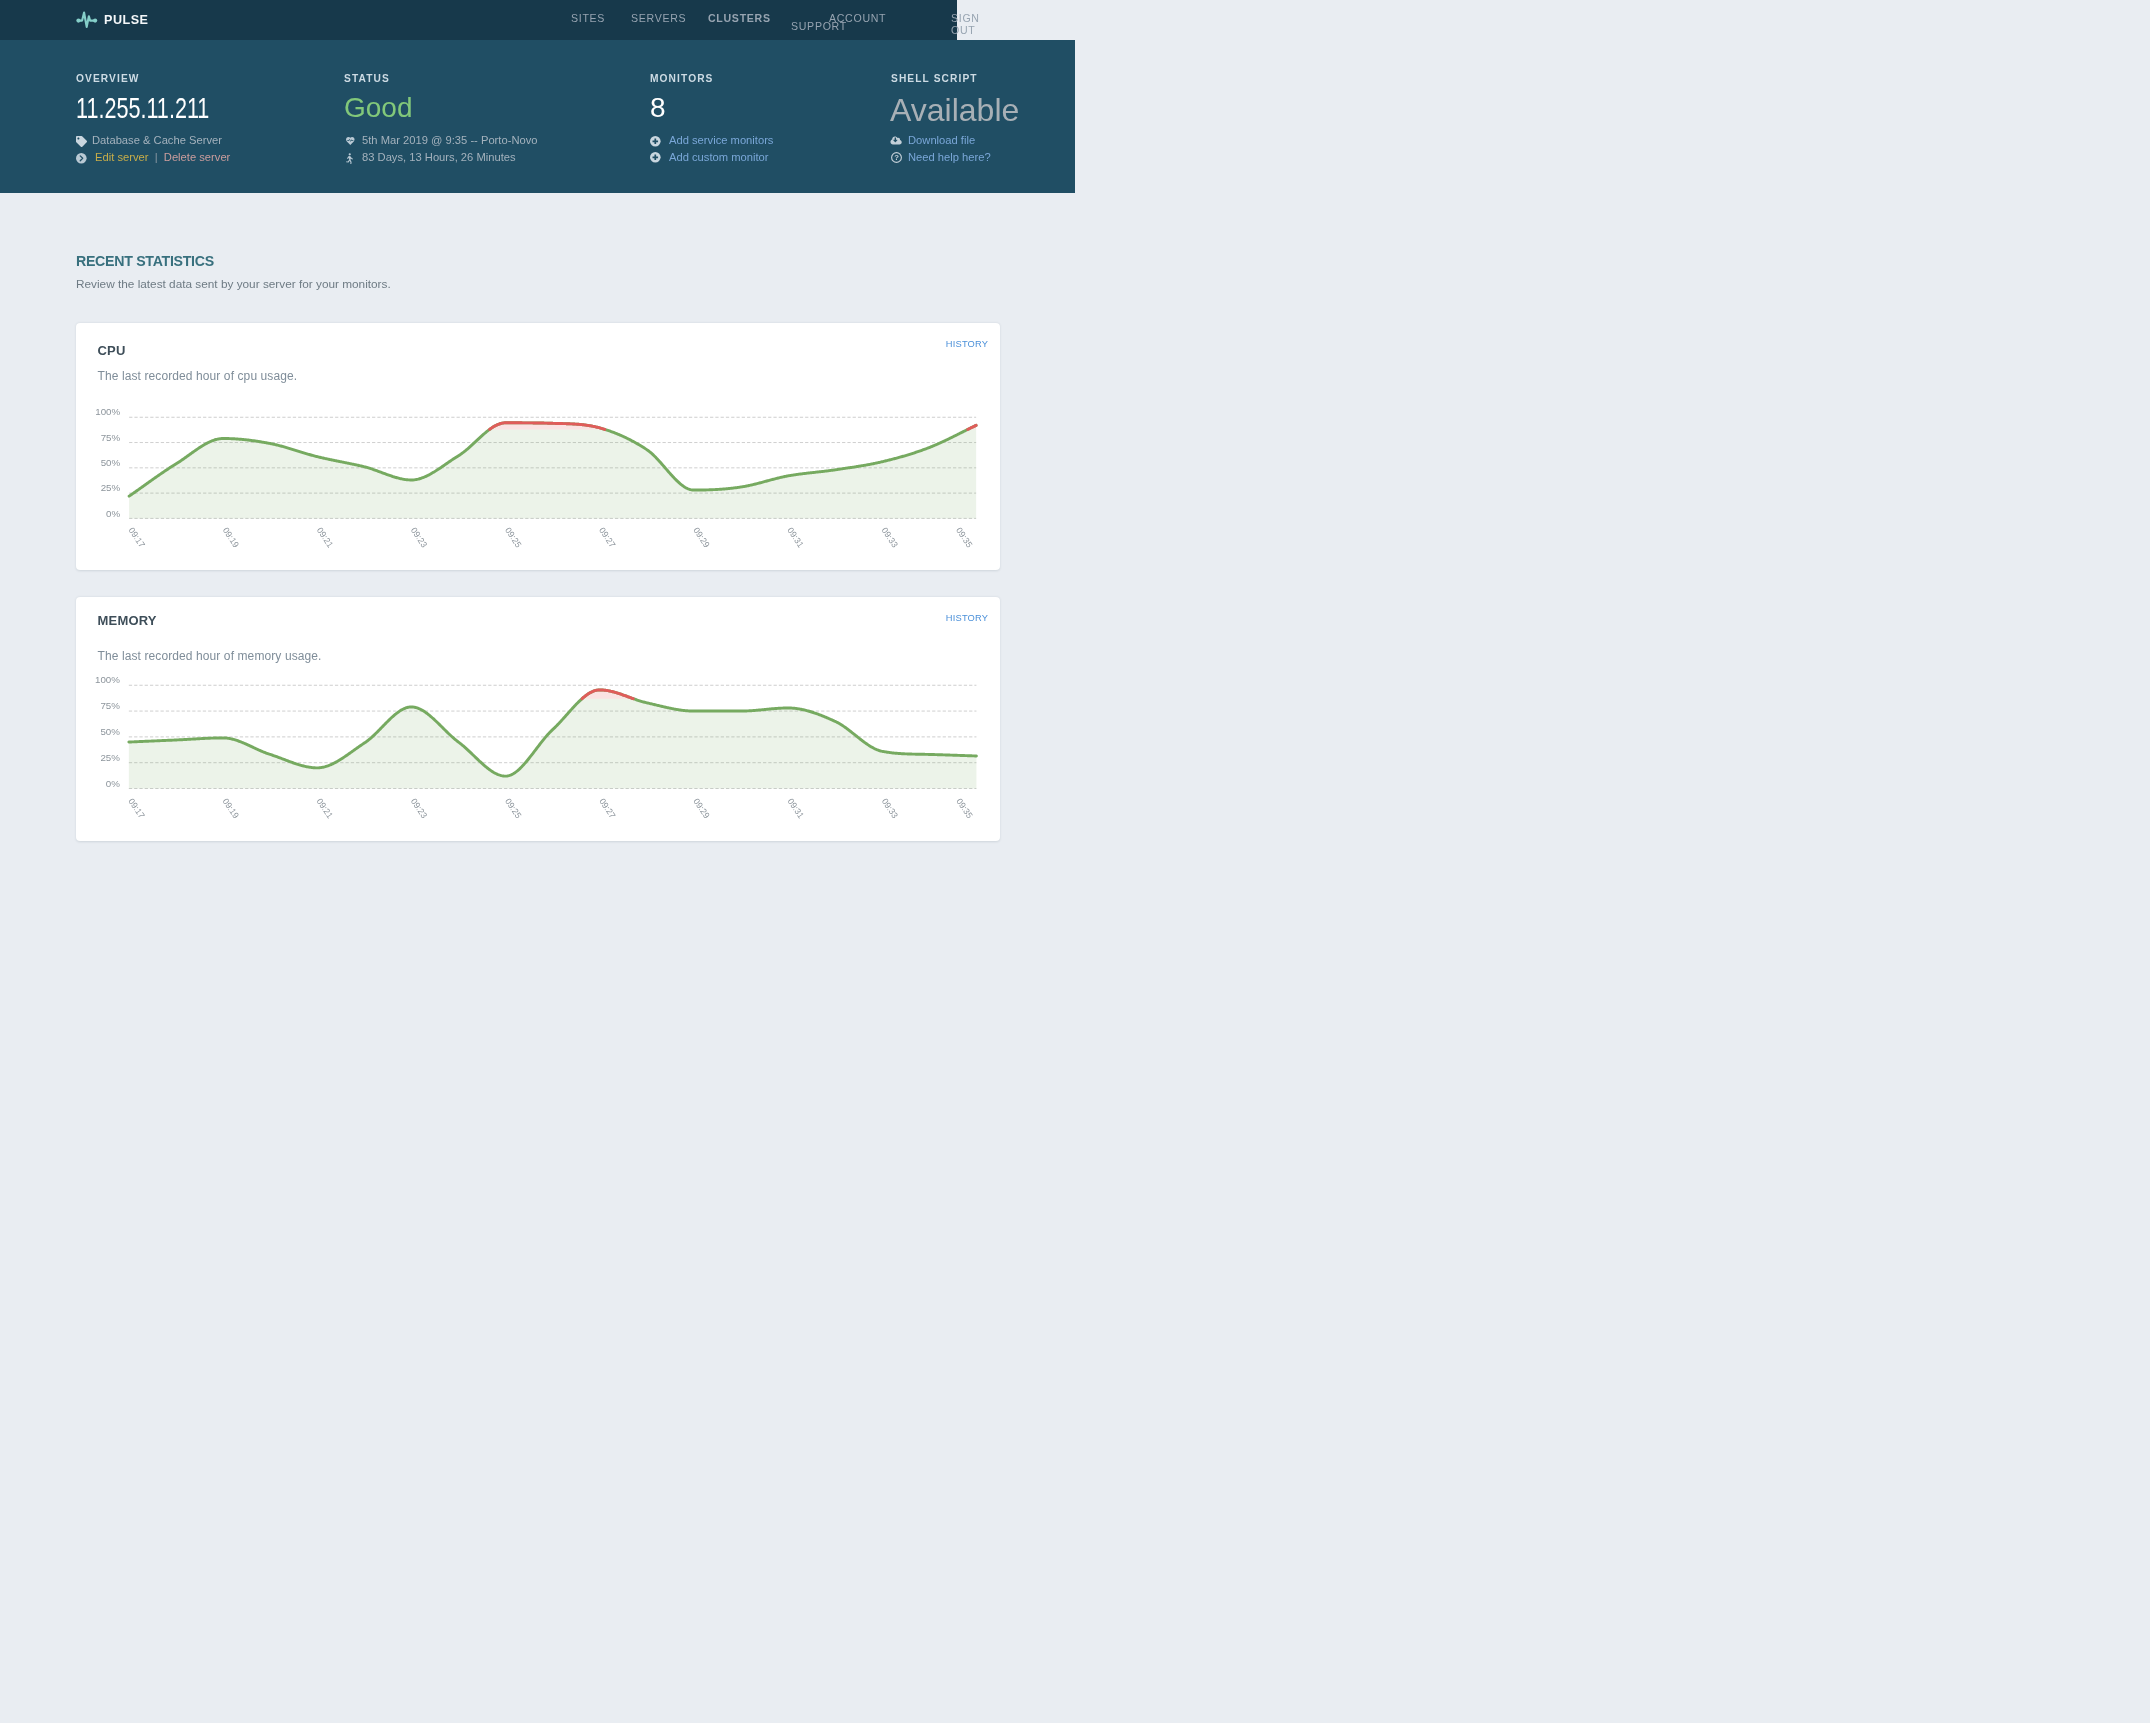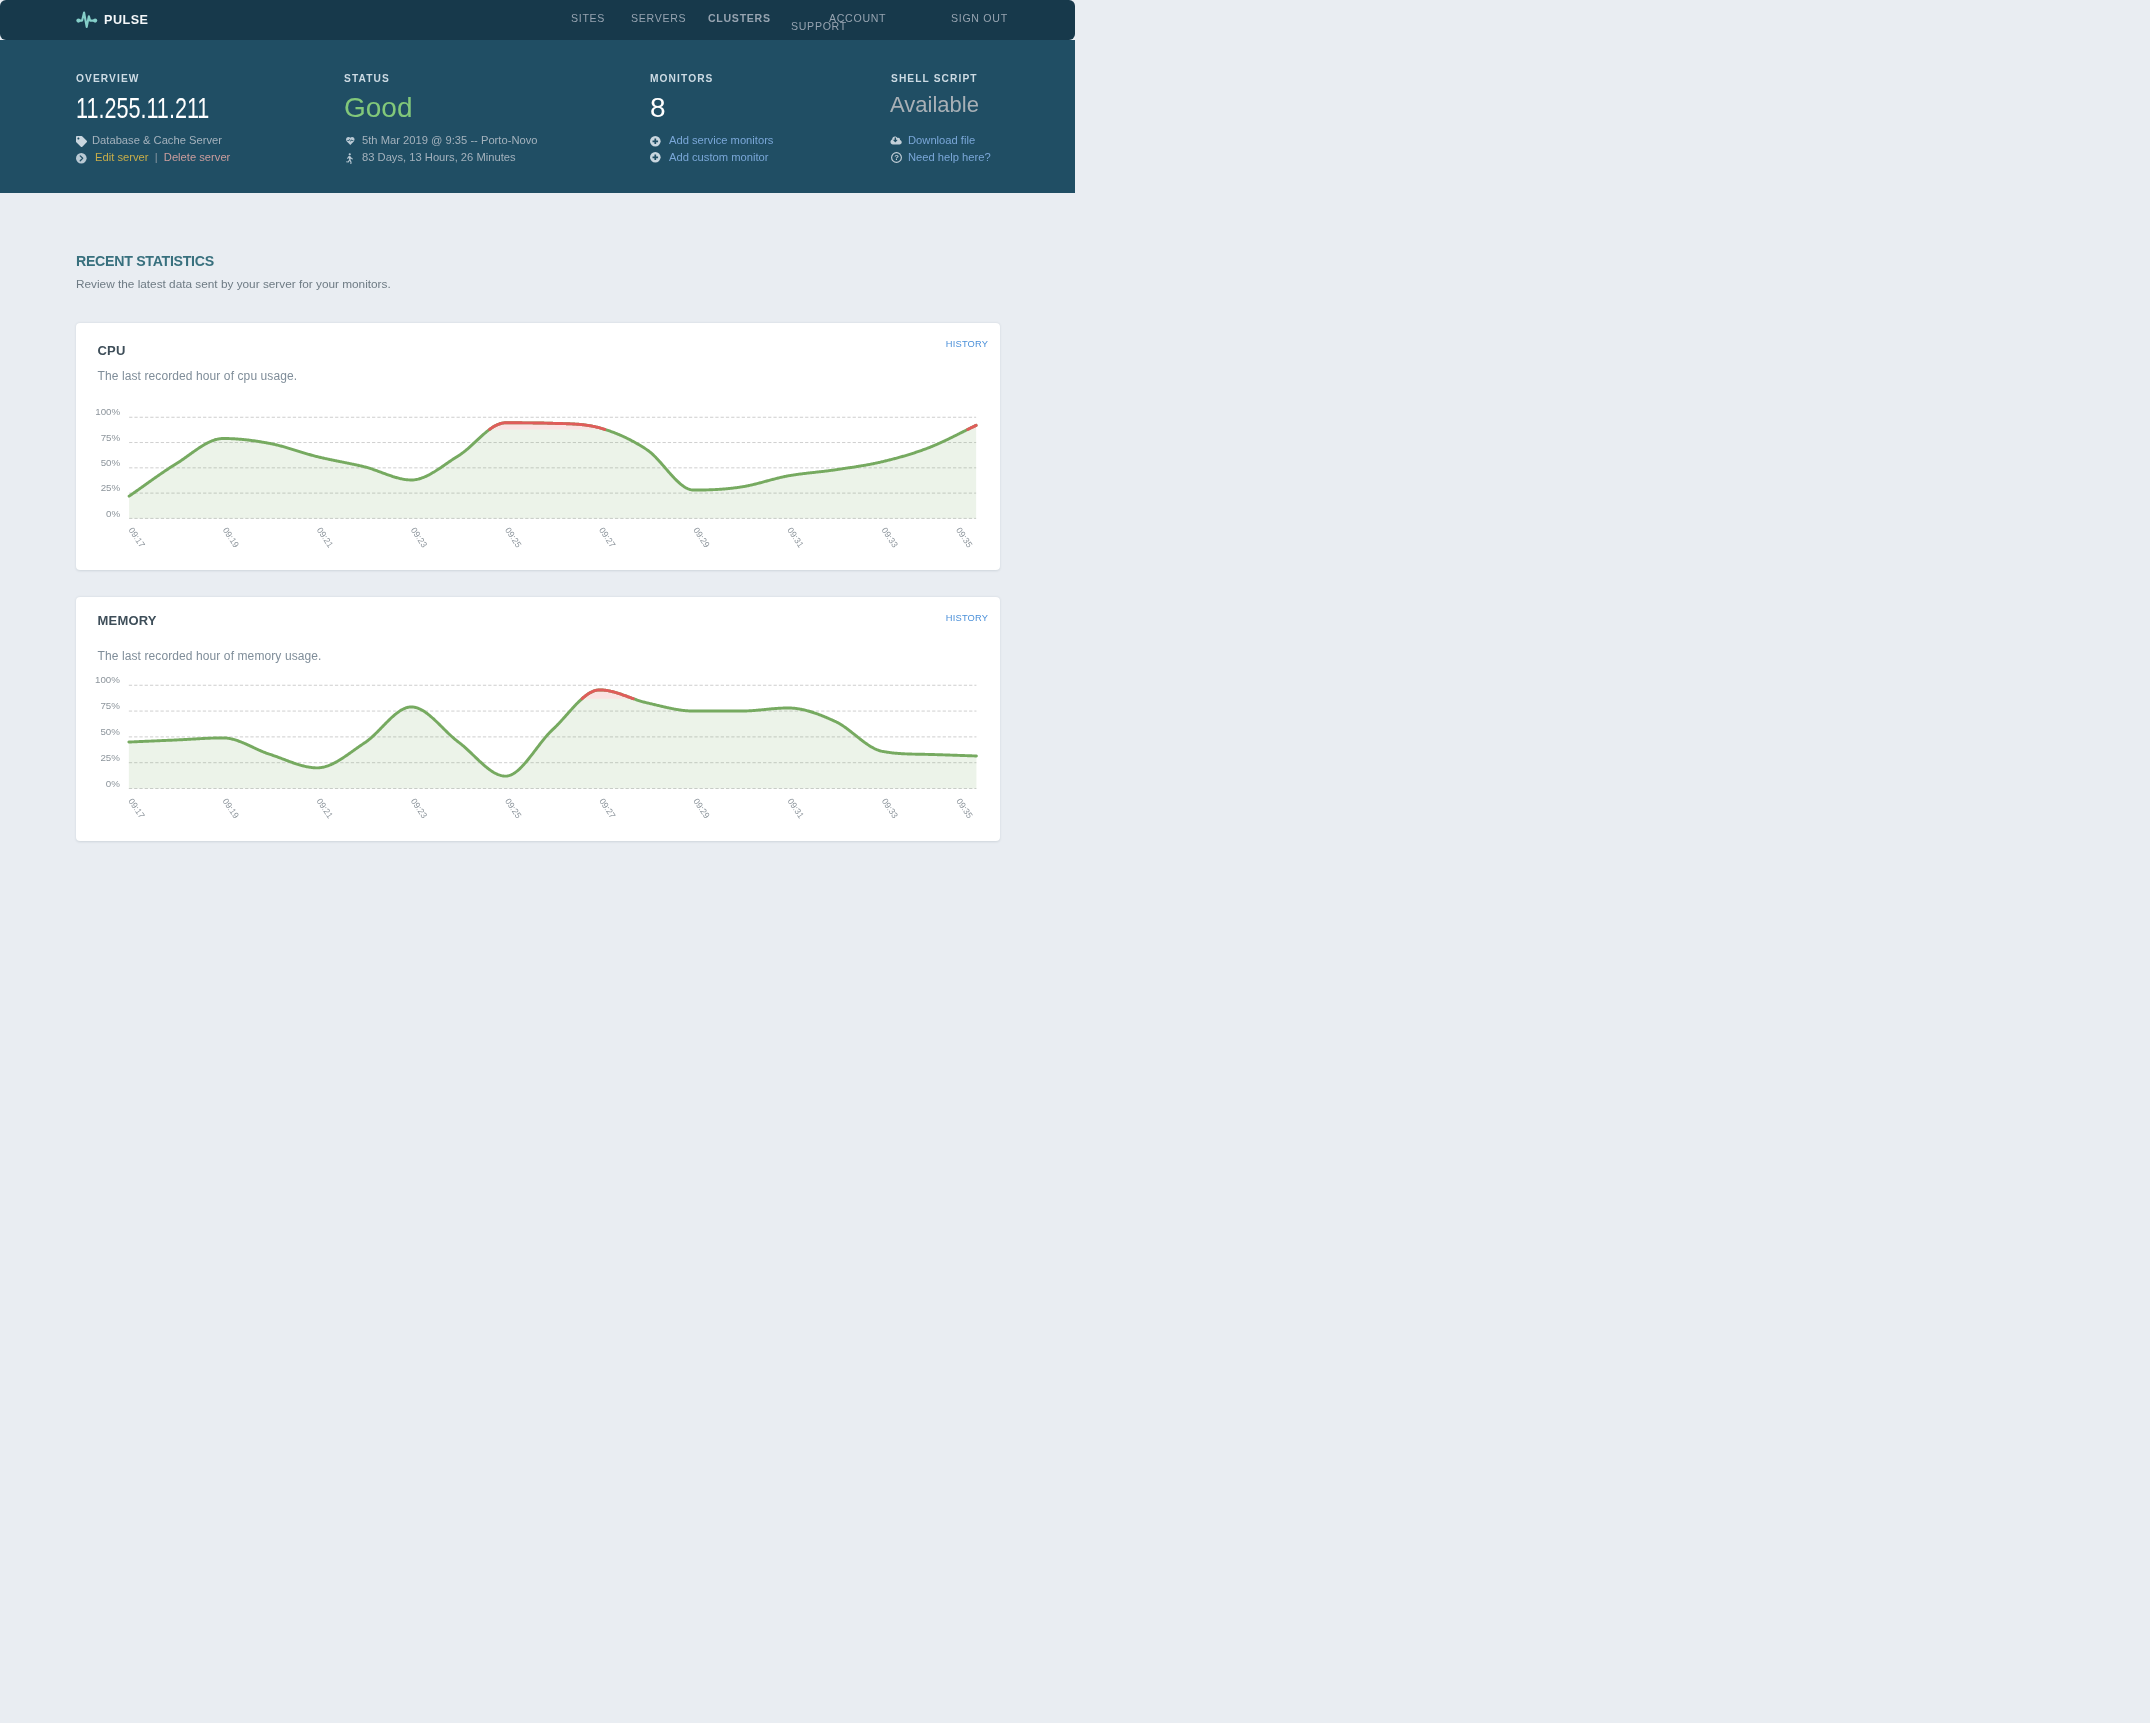--- a/index.html
+++ b/index.html
@@ -1,17 +1,17 @@
 <!DOCTYPE html>
 <html style="font-size:13px"><head><meta charset="utf-8">
 <style>
 * { margin:0; padding:0; box-sizing:border-box; }
 html,body { width:1075px; height:862px; font-family:"Liberation Sans", sans-serif; background:#e9edf2; overflow:hidden; }
 .abs { position:absolute; }
-#navbar { position:absolute; left:0; top:0; width:1075px; height:40px; background:#17394b;border-radius:6px; }
+#navbar { position:absolute; left:0; top:0; width:957px; height:40px; background:#17394b; }
 #header { position:absolute; left:0; top:40px; width:1075px; height:153px; background:#204e64; }
 #body { position:absolute; left:0; top:193px; width:1075px; height:669px; background:#e9edf2; }
 .navlink { position:absolute; top:12.2px; font-size:10.6px; letter-spacing:0.7px; color:#97a4b1; }
 .collabel { position:absolute; top:72px; font-size:10.2px; font-weight:bold; letter-spacing:1.1px; color:#cddbe4; }
 .bigval { position:absolute; font-size:30px; font-weight:normal; color:#fff; }
 .hrow { position:absolute; font-size:11.2px; color:#a4b2bd; }
 .hlink { color:#7aa7d8; }
 .icon { position:absolute; }
 .card { position:absolute; left:76px; width:924px; background:#fff; border-radius:4.1px; box-shadow:0 0.8px 2.4px rgba(20,40,60,0.12); }
 .cardtitle { position:absolute; left:21.5px; font-size:13px; font-weight:bold; color:#3e4e59; letter-spacing:0.2px; }
@@ -70,21 +70,21 @@
     <path d="M6.5 3.1 V9.9 M3.1 6.5 H9.9" stroke="#204e64" stroke-width="2.1"></path>
   </svg>
   <div class="hrow hlink" style="left:669px; top:94px;">Add service monitors</div>
   <svg class="icon" style="left:650px; top:112px;" width="10.6" height="10.6" viewBox="0 0 13 13">
     <circle cx="6.5" cy="6.5" r="6.5" fill="#c9d6df"></circle>
     <path d="M6.5 3.1 V9.9 M3.1 6.5 H9.9" stroke="#204e64" stroke-width="2.1"></path>
   </svg>
   <div class="hrow hlink" style="left:669px; top:111px;">Add custom monitor</div>
 
   <div class="collabel" style="left:891px; top:33px;">SHELL SCRIPT</div>
-  <div class="bigval" style="left:890px; top:52px; font-size:22px; color:#a8b0b6;">Available</div>
+  <div class="bigval" style="left:890px; top:52px; font-size:32px; color:#a8b0b6;">Available</div>
   <svg class="icon" style="left:890px; top:96px;" width="12.2" height="9" viewBox="0 0 640 512" fill="#c3cfd8">
     <path d="M537.6 226.6c4.1-10.7 6.4-22.4 6.4-34.6 0-53-43-96-96-96-19.7 0-38.1 6-53.3 16.2C367 64.2 315.3 32 256 32c-88.4 0-160 71.6-160 160 0 2.7.1 5.4.2 8.1C40.2 219.8 0 273.2 0 336c0 79.5 64.5 144 144 144h368c70.7 0 128-57.3 128-128 0-61.9-44-113.6-102.4-125.4zM393.4 243.2 288 348.6c-6.2 6.2-16.4 6.2-22.6 0L160 243.2c-10.1-10.1-2.9-27.3 11.3-27.3H236V104c0-8.8 7.2-16 16-16h48c8.8 0 16 7.2 16 16v111.9h66.1c14.2 0 21.4 17.2 11.3 27.3z"></path>
   </svg>
   <div class="hrow hlink" style="left:908px; top:94px;">Download file</div>
   <svg class="icon" style="left:891px; top:112px;" width="11" height="11" viewBox="0 0 13.5 13.5" fill="none">
     <circle cx="6.75" cy="6.75" r="6" stroke="#c3cfd8" stroke-width="1.4"></circle>
     <text x="6.75" y="10.3" text-anchor="middle" font-family="Liberation Sans, sans-serif" font-size="9.5" font-weight="bold" fill="#c3cfd8">?</text>
   </svg>
   <div class="hrow hlink" style="left:908px; top:111px;">Need help here?</div>
 </div>

